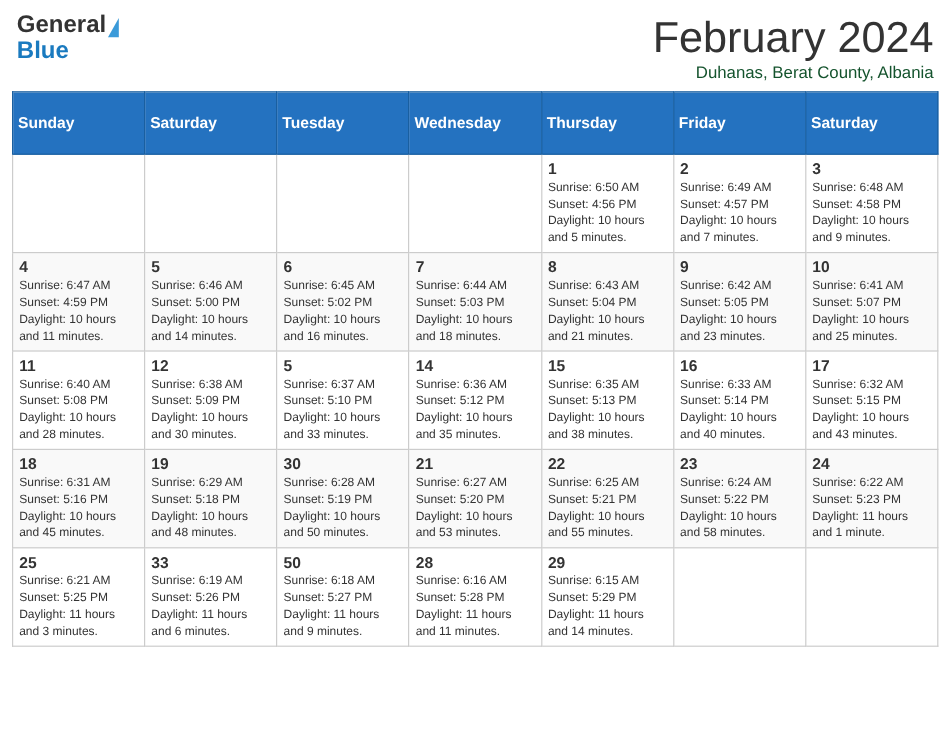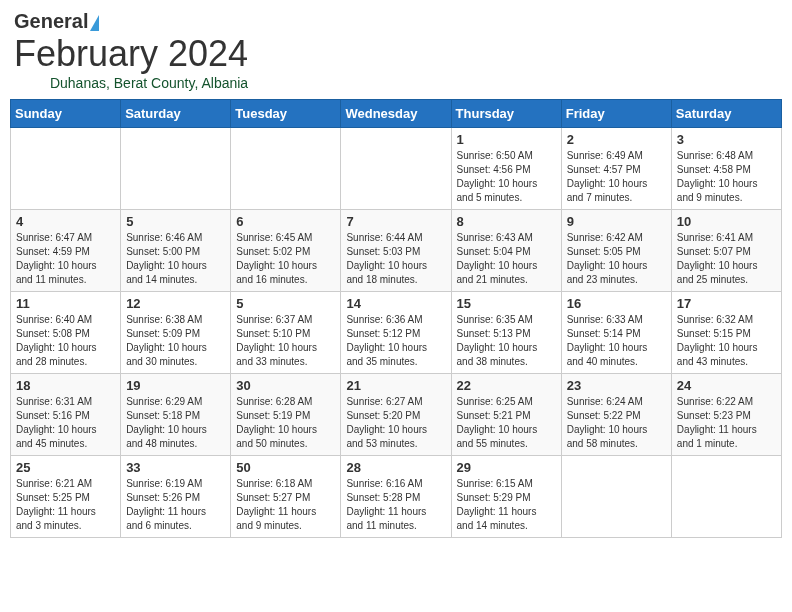--- a/index.html
+++ b/index.html
@@ -9,21 +9,20 @@
       width: 792px;
       min-height: 612px;
       padding: 10px;
     }
     .header {
       display: flex;
       justify-content: space-between;
       align-items: flex-start;
       margin-bottom: 8px;
       padding: 0 4px;
-      flex-direction: column;
     }
     .logo-wrapper {
       position: relative;
       width: 90px;
     }
     .logo-name-row {
       display: flex;
       align-items: flex-end;
     }
     .logo-general {
@@ -62,21 +61,21 @@
     .calendar {
       width: 100%;
       border-collapse: collapse;
       border: 1px solid #ccc;
     }
     .calendar th {
       background-color: #2472c0;
       color: #fff;
       font-size: 13px;
       font-weight: bold;
-      padding: 6px 4px;
+      padding: 18px 4px;
       text-align: left;
       border: 1px solid #1a5fa0;
     }
     .calendar td {
       vertical-align: top;
       border: 1px solid #ccc;
       padding: 4px 5px;
       width: calc(100% / 7);
       min-height: 80px;
       font-size: 10.5px;
@@ -100,20 +99,23 @@
     .empty { background: #f5f5f5; }
   </style>
 </head>
 <body>
 
 <div class="header">
   <div class="logo-wrapper">
     <div class="logo-name-row">
       <span class="logo-general">General</span>
       <span class="logo-triangle"></span>
+    </div>
+    <div style="margin-top:-2px;">
+      <span class="logo-blue">Blue</span>
     </div>
   </div>
   <div class="title-block">
     <div class="month-title">February 2024</div>
     <div class="location">Duhanas, Berat County, Albania</div>
   </div>
 </div>
 
 <table class="calendar">
   <thead>

